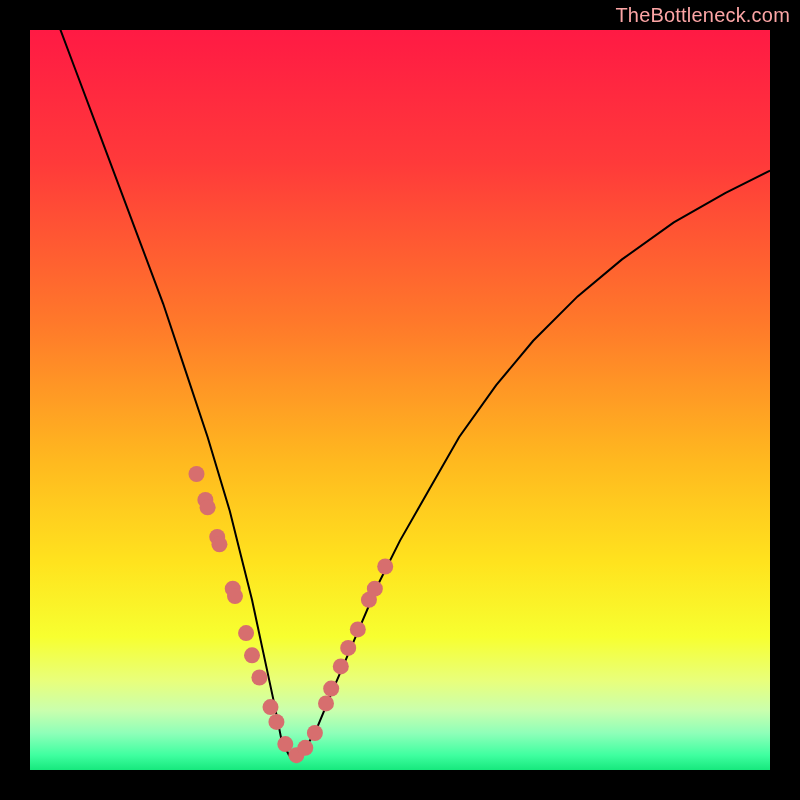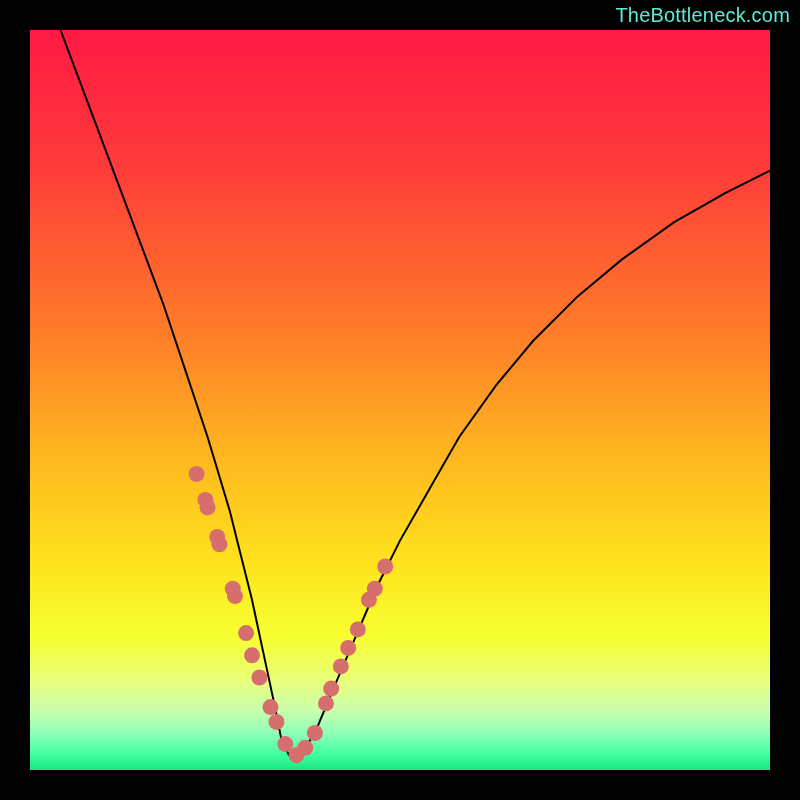--- a/index.html
+++ b/index.html
@@ -14,21 +14,21 @@
   .stage {
     position: relative;
     width: 800px;
     height: 800px;
     background: #000000;
   }
   .watermark {
     position: absolute;
     top: 4px;
     right: 10px;
-    color: #5eead4;
+    color: #fca5a5;
     font-size: 20px;
     font-weight: 500;
     letter-spacing: 0.2px;
     z-index: 50;
   }
   .plot {
     position: absolute;
     left: 30px;
     top: 30px;
     width: 740px;

